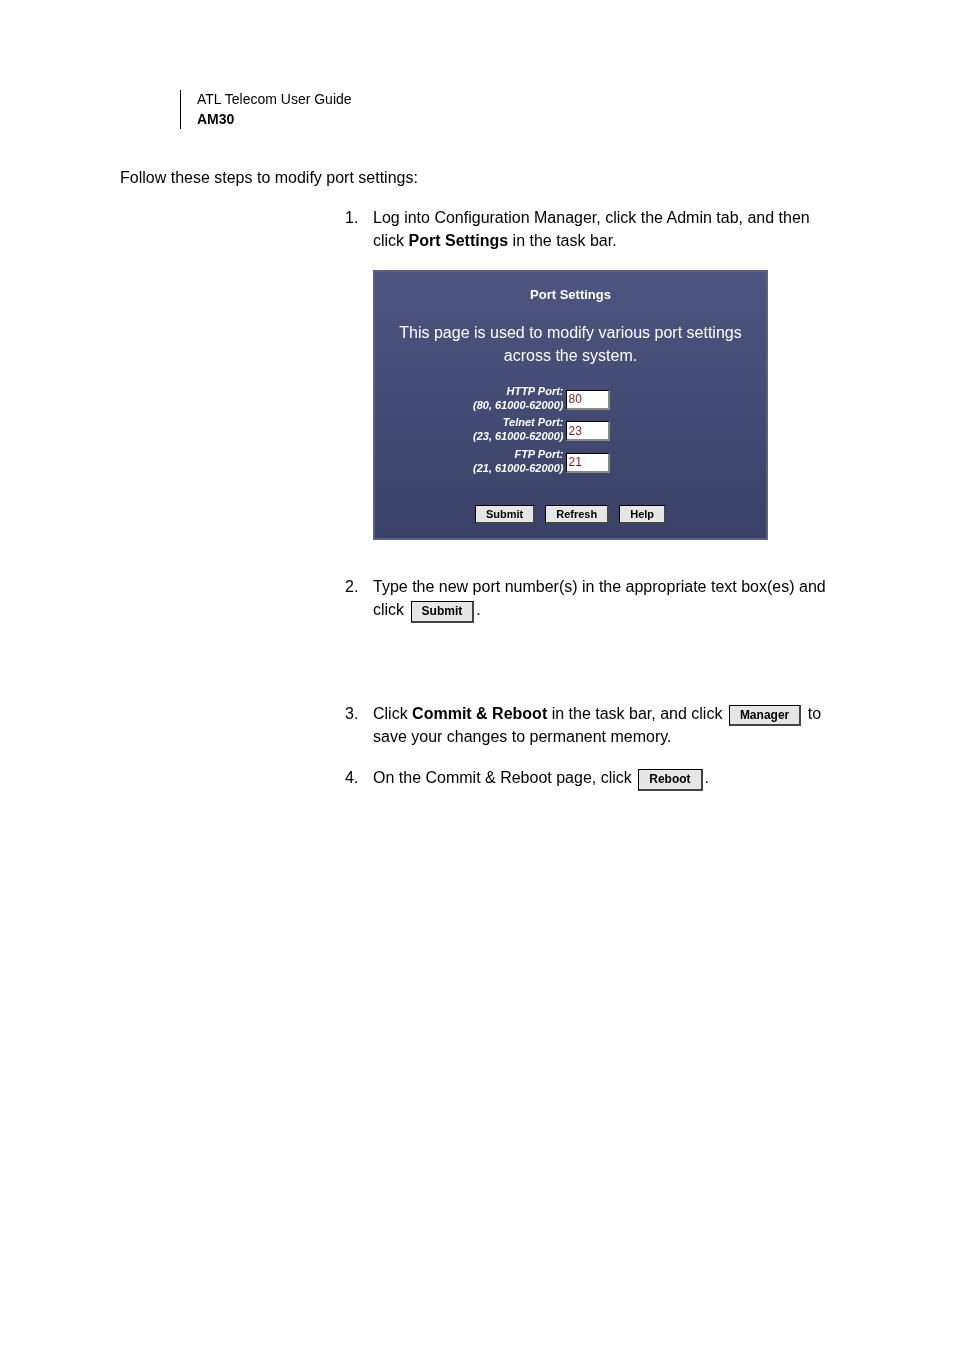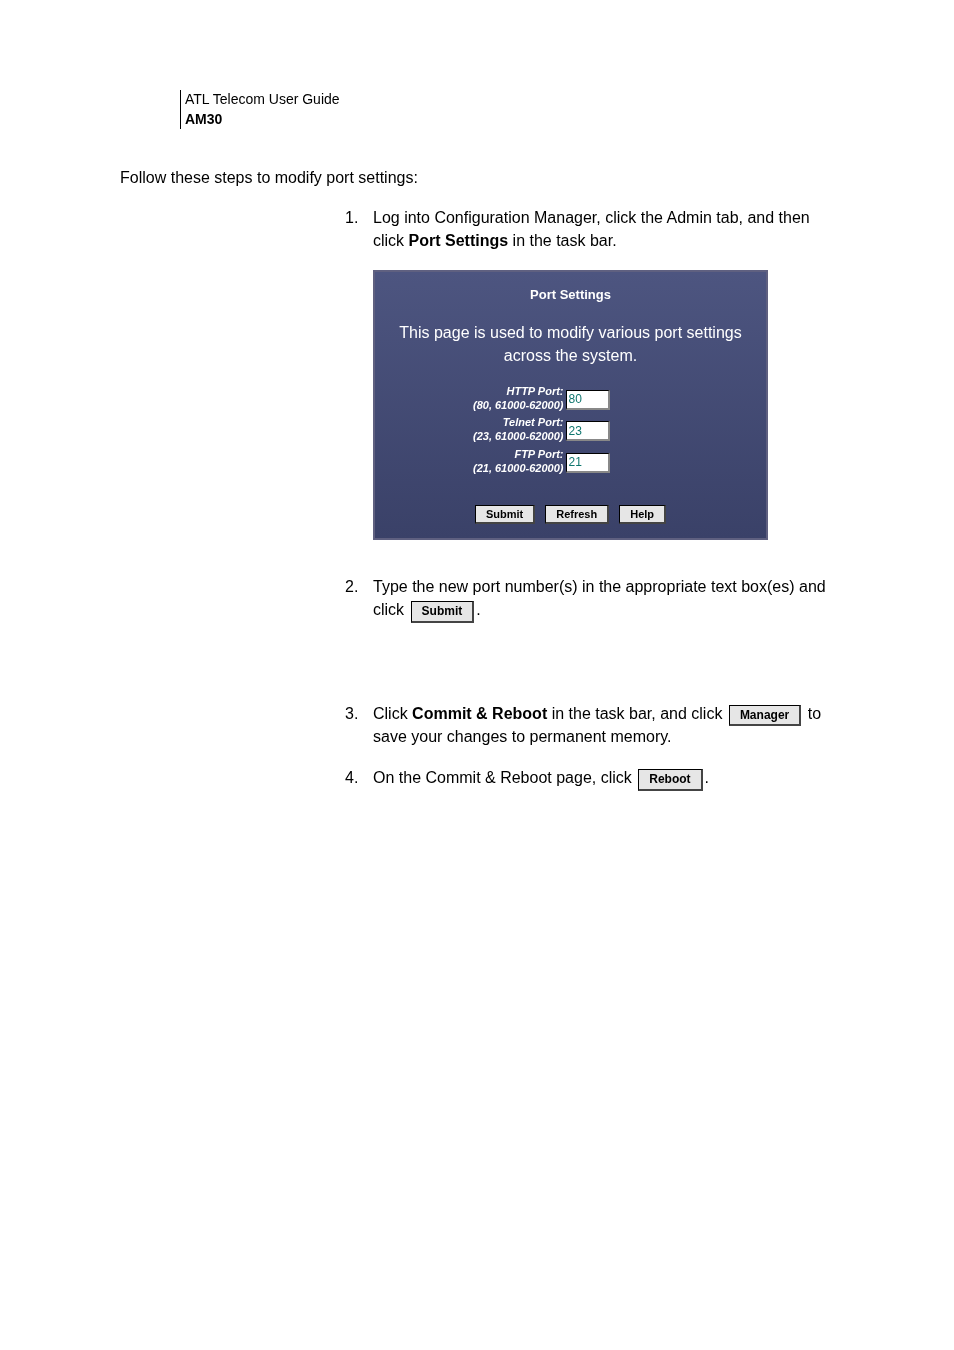--- a/index.html
+++ b/index.html
@@ -10,21 +10,21 @@
     body {
       font-family: Arial, Helvetica, sans-serif;
       font-size: 16px;
       color: #000;
       background: #fff;
       width: 954px;
       padding: 90px 120px 40px 120px;
     }
     .header {
       border-left: 1px solid #000;
-      padding-left: 4px;
+      padding-left: 16px;
       margin-bottom: 40px;
       margin-left: 60px;
       font-size: 14px;
       line-height: 1.4;
     }
     .header .company {
       font-weight: normal;
     }
     .header .model {
       font-weight: bold;
@@ -96,21 +96,21 @@
     .form-input input {
       width: 44px;
       height: 20px;
       font-size: 12px;
       font-family: Arial, sans-serif;
       padding: 0 2px;
       border: 1px solid #000;
       border-right: 2px solid #888;
       border-bottom: 2px solid #888;
       background: #fff;
-      color: #0f766e;
+      color: #7f1d1d;
     }
     .panel-buttons {
       display: flex;
       justify-content: center;
       gap: 10px;
       padding: 20px 0 14px 0;
     }
     .panel-btn {
       background: #e6e6e6;
       border: 1px solid #000;

